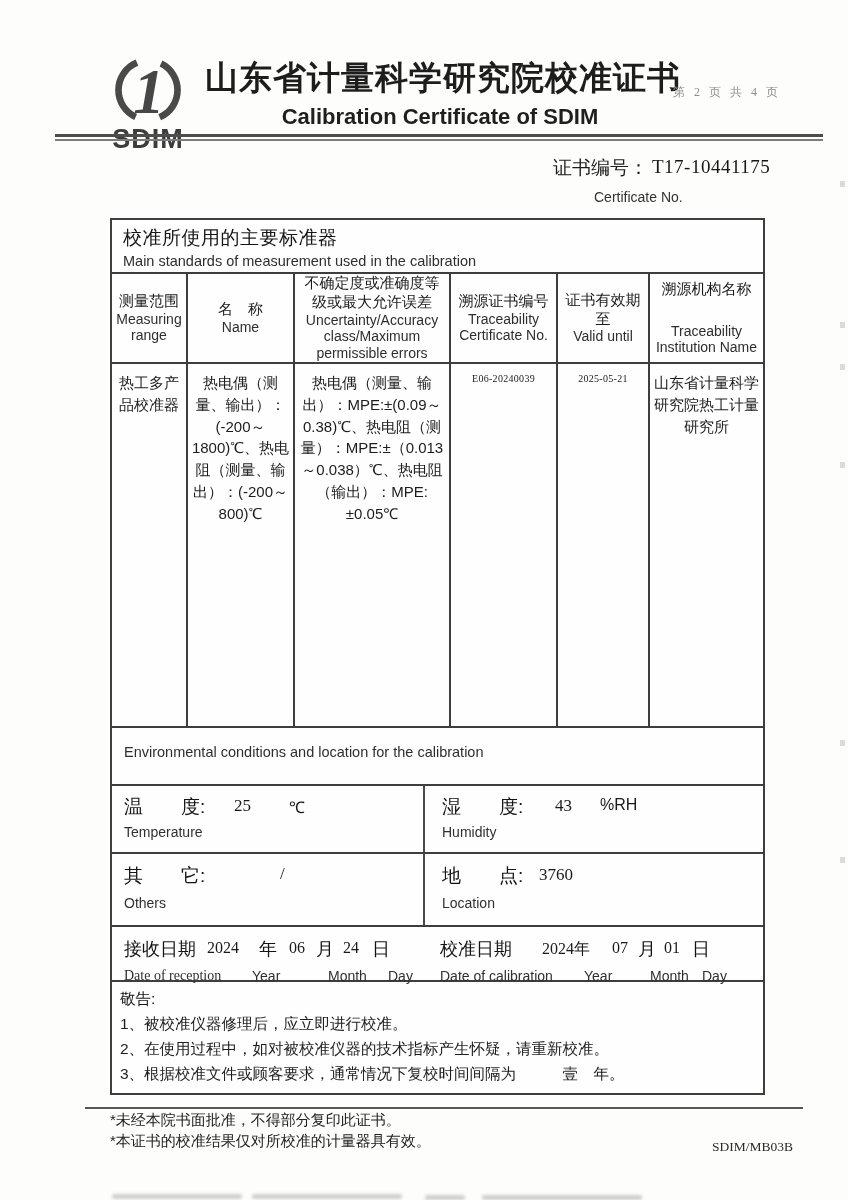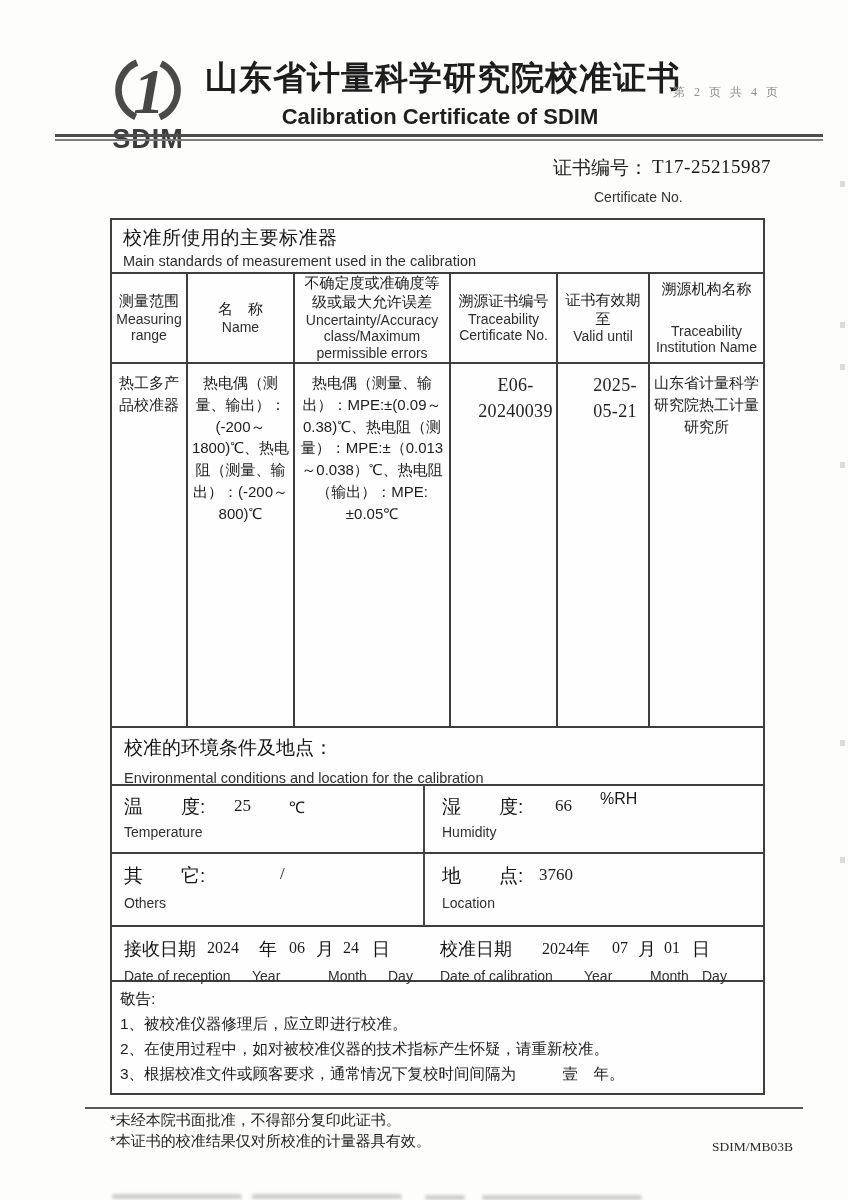--- a/index.html
+++ b/index.html
@@ -38,21 +38,21 @@
   .sec-en { font-size:14.5px; color:#2e2e2e; margin-top:2px; }
   .row-cols { height:90px; display:grid; grid-template-columns:76px 107px 156px 107px 92px 1fr; }
   .row-data { height:364px; display:grid; grid-template-columns:76px 107px 156px 107px 92px 1fr; }
   .th, .td { border-right:2px solid #3e3e3e; overflow:hidden; }
   .th:last-child, .td:last-child { border-right:none;gap:24px; }
   .th { display:flex; flex-direction:column; align-items:center; justify-content:center;
     text-align:center; padding:2px 5px; }
   .th-zh { font-size:15px; color:#1a1a1a; line-height:1.25; }
   .th-en { font-size:14px; color:#2e2e2e; line-height:1.2; }
   .td { text-align:center; padding:8px 2px 0; font-size:15px; color:#1c1c1c; line-height:1.45; }
-  .td-latin { font-family:"Liberation Serif", serif; font-size:18px; letter-spacing:0.3px; color:#222;margin-left:24px; }
+  .td-latin { font-family:"Liberation Serif", serif; font-size:10px; letter-spacing:0.3px; color:#222; }
   .row-env-title { height:58px; padding:7px 12px 0; }
   .env-zh { font-size:19px; color:#141414; }
   .env-en { font-size:14.5px; color:#2e2e2e; margin-top:9px; }
   .row-temp { height:68px; }
   .row-others { height:73px; }
   .vdiv { position:absolute; left:311px; top:0; bottom:0; width:2px; background:#484848; }
   .lab-zh { position:absolute; font-size:19px; color:#141414; white-space:pre; }
   .lab-en { position:absolute; font-size:14px; color:#303030; }
   .val { position:absolute; font-size:17px; color:#1b1b1b; font-family:"Liberation Serif", serif; }
   .unit { position:absolute; font-size:16px; color:#1b1b1b; }
@@ -87,21 +87,21 @@
     </svg>
     <div class="logo-text">SDIM</div>
   </div>
   <div class="title-zh">山东省计量科学研究院校准证书</div>
   <div class="page-info">第 2 页 共 4 页</div>
   <div class="title-en">Calibration Certificate of SDIM</div>
   <div class="rule1"></div>
   <div class="rule2"></div>
 
   <div class="certno-label">证书编号：</div>
-  <div class="certno-value">T17-25215987</div>
+  <div class="certno-value">T17-10441175</div>
   <div class="certno-en">Certificate No.</div>
 
   <div class="tbl">
 
     <div class="row row-sec-title">
       <div class="sec-zh">校准所使用的主要标准器</div>
       <div class="sec-en">Main standards of measurement used in the calibration</div>
     </div>
 
     <div class="row row-cols">
@@ -134,33 +134,32 @@
     <div class="row row-data">
       <div class="td">热工多产品校准器</div>
       <div class="td">热电偶（测量、输出）：(-200～1800)℃、热电阻（测量、输出）：(-200～800)℃</div>
       <div class="td">热电偶（测量、输出）：MPE:±(0.09～0.38)℃、热电阻（测量）：MPE:±（0.013～0.038）℃、热电阻（输出）：MPE:±0.05℃</div>
       <div class="td td-latin">E06-20240039</div>
       <div class="td td-latin">2025-05-21</div>
       <div class="td">山东省计量科学研究院热工计量研究所</div>
     </div>
 
     <div class="row row-env-title">
-      <div class="env-zh">校准的环境条件及地点：</div>
       <div class="env-en">Environmental conditions and location for the calibration</div>
     </div>
 
     <div class="row row-temp">
       <div class="vdiv"></div>
       <span class="lab-zh" style="left:12px; top:8px;">温　　度:</span>
       <span class="val" style="left:122px; top:10px;">25</span>
       <span class="unit" style="left:177px; top:10px;">℃</span>
       <span class="lab-en" style="left:12px; top:38px;">Temperature</span>
       <span class="lab-zh" style="left:330px; top:8px;">湿　　度:</span>
-      <span class="val" style="left:443px; top:10px;">66</span>
-      <span class="unit" style="left:488px; top:4px;">%RH</span>
+      <span class="val" style="left:443px; top:10px;">43</span>
+      <span class="unit" style="left:488px; top:10px;">%RH</span>
       <span class="lab-en" style="left:330px; top:38px;">Humidity</span>
     </div>
 
     <div class="row row-others">
       <div class="vdiv"></div>
       <span class="lab-zh" style="left:12px; top:9px;">其　　它:</span>
       <span class="val" style="left:168px; top:10px;">/</span>
       <span class="lab-en" style="left:12px; top:41px;">Others</span>
       <span class="lab-zh" style="left:330px; top:9px;">地　　点:</span>
       <span class="val" style="left:427px; top:11px;">3760</span>
@@ -174,21 +173,21 @@
       <span class="d-num" style="left:177px;">06</span>
       <span class="d-zh" style="left:204px;">月</span>
       <span class="d-num" style="left:231px;">24</span>
       <span class="d-zh" style="left:260px;">日</span>
       <span class="d-zh" style="left:328px;">校准日期</span>
       <span class="d-num" style="left:430px;">2024年</span>
       <span class="d-num" style="left:500px;">07</span>
       <span class="d-zh" style="left:526px;">月</span>
       <span class="d-num" style="left:552px;">01</span>
       <span class="d-zh" style="left:580px;">日</span>
-      <span class="d-en" style="left:12px;">Date of reception</span>
+      <span class="d-en" style="left:12px;font-family:Liberation Serif, serif;">Date of reception</span>
       <span class="d-en" style="left:140px;">Year</span>
       <span class="d-en" style="left:216px;">Month</span>
       <span class="d-en" style="left:276px;">Day</span>
       <span class="d-en" style="left:328px;">Date of calibration</span>
       <span class="d-en" style="left:472px;">Year</span>
       <span class="d-en" style="left:538px;">Month</span>
       <span class="d-en" style="left:590px;">Day</span>
     </div>
 
     <div class="row row-notes">

